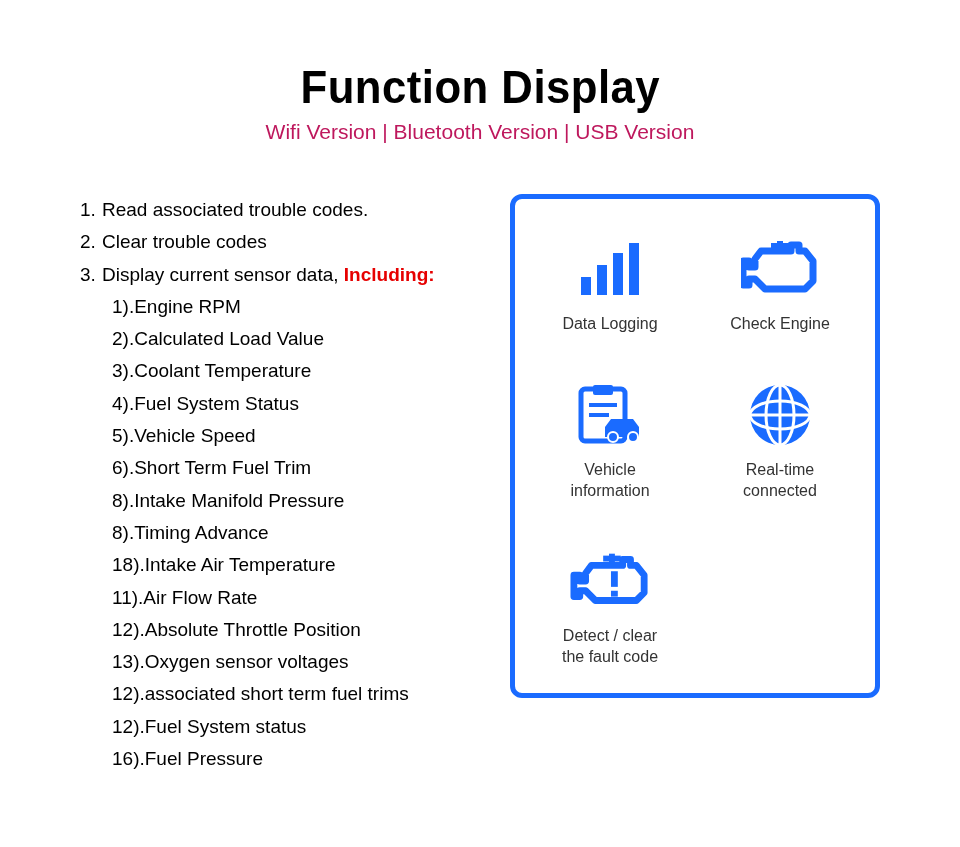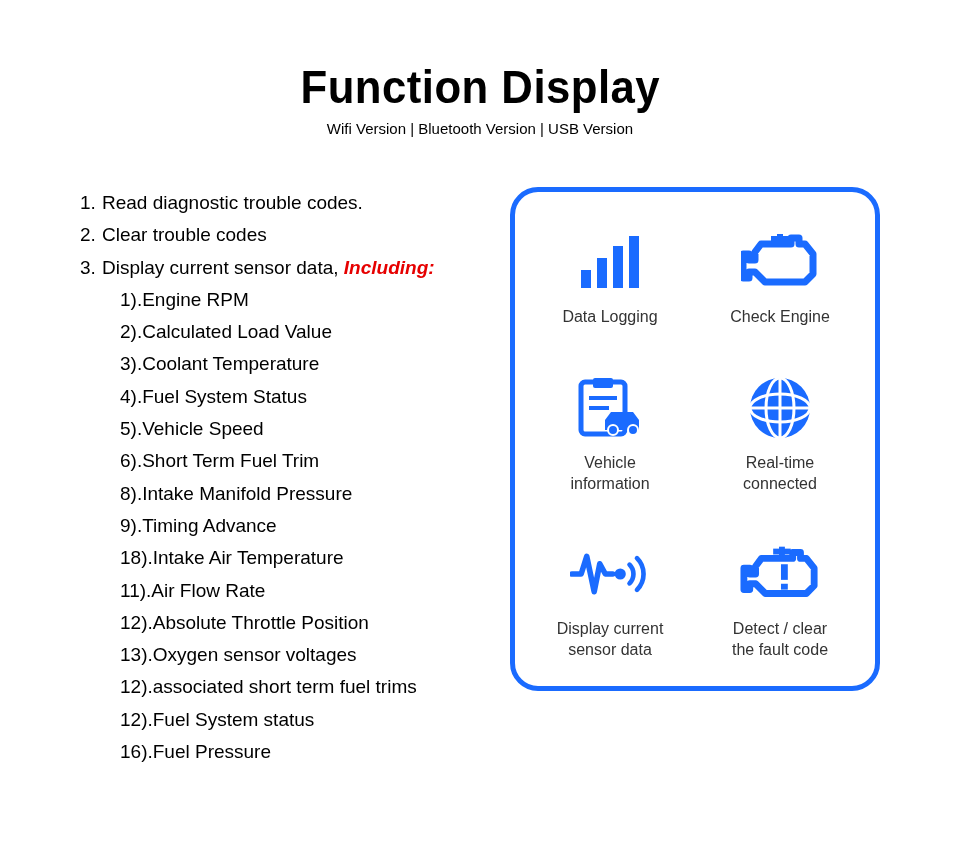--- a/index.html
+++ b/index.html
@@ -23,22 +23,22 @@
   }
   .title {
     font-family: Arial, Helvetica, sans-serif;
     font-weight: 900;
     font-size: 46px;
     letter-spacing: 0.5px;
     transform: scaleX(0.95);
     display: inline-block;
   }
   .subtitle {
-    font-size: 15px;
-    color: #000000;
+    font-size: 21px;
+    color: #be185d;
     margin-top: 6px;
   }
   .content {
     display: flex;
     margin-top: 50px;
     padding: 0 80px 0 80px;
   }
   .left {
     flex: 1;
     font-size: 19px;
@@ -46,35 +46,34 @@
   }
   .main-item {
     display: flex;
   }
   .main-num {
     min-width: 22px;
   }
   .including {
     color: #e60000;
     font-weight: 900;
-    font-style: italic;
   }
   .sub-list {
-    margin-left: 40px;
+    margin-left: 32px;
   }
   .sub-item {
     display: block;
   }
   .right {
     width: 370px;
     margin-left: 20px;
   }
   .card {
     border: 5px solid #1a6bff;
-    border-radius: 28px;
+    border-radius: 12px;
     padding: 35px 15px 25px 15px;
     box-sizing: border-box;
   }
   .grid {
     display: grid;
     grid-template-columns: 1fr 1fr;
     row-gap: 45px;
     column-gap: 10px;
     text-align: center;
     font-size: 16px;
@@ -106,41 +105,41 @@
   <div class="header">
     <div class="title">Function Display</div>
     <div class="subtitle">Wifi Version | Bluetooth Version | USB Version</div>
   </div>
 
   <div class="content">
 
     <div class="left">
       <div class="main-item">
         <span class="main-num">1.</span>
-        <span>Read diagnostic trouble codes.</span>
+        <span>Read associated trouble codes.</span>
       </div>
       <div class="main-item">
         <span class="main-num">2.</span>
         <span>Clear trouble codes</span>
       </div>
       <div class="main-item">
         <span class="main-num">3.</span>
         <span>
           <span>Display current sensor data, </span><span class="including">Including:</span>
         </span>
       </div>
       <div class="sub-list">
         <span class="sub-item">1).Engine RPM</span>
         <span class="sub-item">2).Calculated Load Value</span>
         <span class="sub-item">3).Coolant Temperature</span>
         <span class="sub-item">4).Fuel System Status</span>
         <span class="sub-item">5).Vehicle Speed</span>
         <span class="sub-item">6).Short Term Fuel Trim</span>
         <span class="sub-item">8).Intake Manifold Pressure</span>
-        <span class="sub-item">9).Timing Advance</span>
+        <span class="sub-item">8).Timing Advance</span>
         <span class="sub-item">18).Intake Air Temperature</span>
         <span class="sub-item">11).Air Flow Rate</span>
         <span class="sub-item">12).Absolute Throttle Position</span>
         <span class="sub-item">13).Oxygen sensor voltages</span>
         <span class="sub-item">12).associated short term fuel trims</span>
         <span class="sub-item">12).Fuel System status</span>
         <span class="sub-item">16).Fuel Pressure</span>
       </div>
     </div>
 
@@ -199,34 +198,20 @@
                 <line x1="3" y1="33" x2="63" y2="33" stroke="#ffffff" stroke-width="3"></line>
                 <line x1="33" y1="3" x2="33" y2="63" stroke="#ffffff" stroke-width="3"></line>
               </svg>
             </div>
             <div class="icon-label">
               <span>Real-time</span><br>
               <span>connected</span>
             </div>
           </div>
 
-          <div class="tile">
-            <div class="icon-box">
-              <svg width="86" height="50" viewBox="0 0 86 50">
-                <path d="M2 25 L12 25 L18 6 L26 44 L32 14 L38 25 L46 25" fill="none" stroke="#1a6bff" stroke-width="6" stroke-linecap="round" stroke-linejoin="round"></path>
-                <circle cx="54" cy="25" r="6" fill="#1a6bff"></circle>
-                <path d="M64 15 A14 14 0 0 1 64 35" fill="none" stroke="#1a6bff" stroke-width="5" stroke-linecap="round"></path>
-                <path d="M72 8 A24 24 0 0 1 72 42" fill="none" stroke="#1a6bff" stroke-width="5" stroke-linecap="round"></path>
-              </svg>
-            </div>
-            <div class="icon-label">
-              <span>Display current</span><br>
-              <span>sensor data</span>
-            </div>
-          </div>
 
           <div class="tile">
             <div class="icon-box">
               <svg width="82" height="56" viewBox="0 0 82 56">
                 <path d="M22 12 L54 12 L54 6 L62 6 L62 12 L68 12 L76 22 L76 40 L68 48 L26 48 L16 38 L10 38 L10 44 L4 44 L4 22 L10 22 L10 28 L16 28 L16 20 Z" fill="none" stroke="#1a6bff" stroke-width="7" stroke-linejoin="round"></path>
                 <rect x="34" y="2" width="18" height="6" fill="#1a6bff"></rect>
                 <rect x="40" y="0" width="6" height="10" fill="#1a6bff"></rect>
                 <rect x="42" y="18" width="7" height="16" fill="#1a6bff"></rect>
                 <rect x="42" y="38" width="7" height="6" fill="#1a6bff"></rect>
               </svg>

